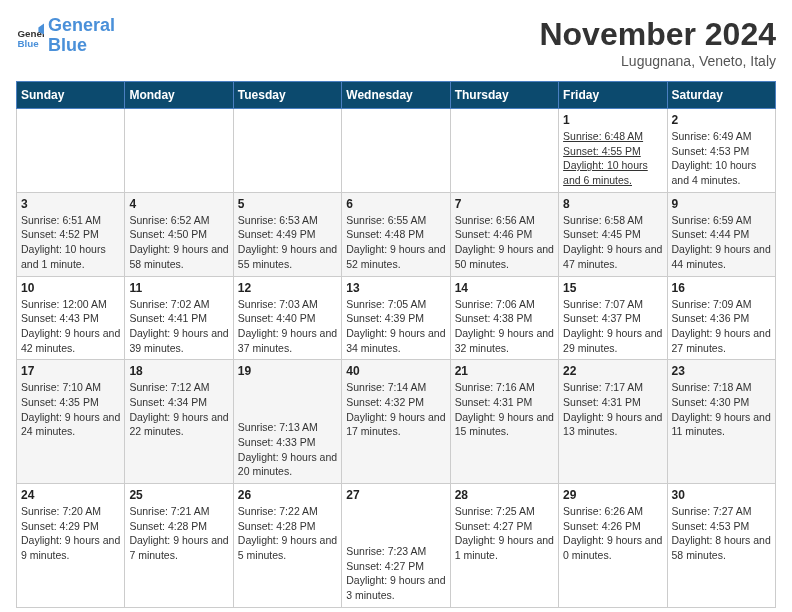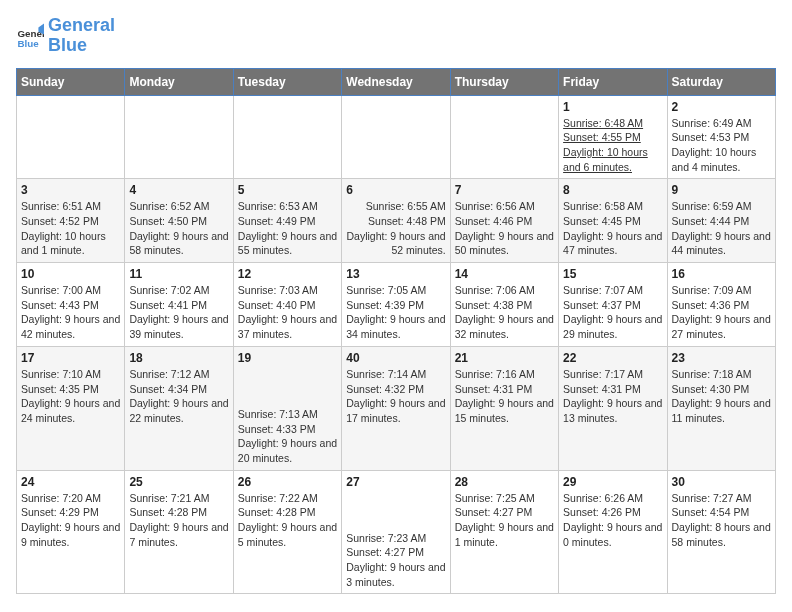--- a/index.html
+++ b/index.html
@@ -45,21 +45,21 @@
     .location {
       font-size: 14px;
       color: #555;
     }
     .calendar {
       width: 100%;
       border-collapse: collapse;
       font-size: 11px;
     }
     .calendar thead tr th {
-      background: #737373;
+      background: #0c4a6e;
       color: #fff;
       padding: 6px 4px;
       text-align: left;
       font-size: 12px;
       border: 1px solid #4a7fc1;
     }
     .calendar tbody tr td {
       border: 1px solid #ccc;
       vertical-align: top;
       padding: 4px;
@@ -95,20 +95,24 @@
       <text x="2" y="36" font-size="14" font-weight="bold" fill="#4a90d9">Blue</text>
       <polygon points="32,8 40,2 40,18 32,14" fill="#4a90d9"></polygon>
     </svg>
     <div>
       <div class="logo-text">
         <span>General</span><br>
         <span style="color:#4a90d9">Blue</span>
       </div>
     </div>
   </div>
+  <div class="title-area">
+    <div class="month-title">November 2024</div>
+    <div class="location">Lugugnana, Veneto, Italy</div>
+  </div>
 </div>
 
 <table class="calendar">
   <thead>
     <tr>
     <th>Sunday</th>
         <th>Monday</th>
         <th>Tuesday</th>
         <th>Wednesday</th>
         <th>Thursday</th>
@@ -150,21 +154,21 @@
 Daylight: 9 hours and 58 minutes.</div>
         </td>
         <td>
           <div class="day-number">5</div>
           <div class="day-info" style="white-space: pre-line;">Sunrise: 6:53 AM
 Sunset: 4:49 PM
 Daylight: 9 hours and 55 minutes.</div>
         </td>
         <td>
           <div class="day-number">6</div>
-          <div class="day-info" style="white-space: pre-line; text-align: right;">Sunrise: 6:55 AM
+          <div class="day-info" style="white-space: pre-line;">Sunrise: 6:55 AM
 Sunset: 4:48 PM
 Daylight: 9 hours and 52 minutes.</div>
         </td>
         <td>
           <div class="day-number">7</div>
           <div class="day-info" style="white-space: pre-line;">Sunrise: 6:56 AM
 Sunset: 4:46 PM
 Daylight: 9 hours and 50 minutes.</div>
         </td>
         <td>
@@ -176,21 +180,21 @@
         <td>
           <div class="day-number">9</div>
           <div class="day-info" style="white-space: pre-line;">Sunrise: 6:59 AM
 Sunset: 4:44 PM
 Daylight: 9 hours and 44 minutes.</div>
         </td>
       </tr>
       <tr>
         <td>
           <div class="day-number">10</div>
-          <div class="day-info" style="white-space: pre-line;">Sunrise: 7:00 AM
+          <div class="day-info" style="white-space: pre-line;">Sunrise: 12:00 AM
 Sunset: 4:43 PM
 Daylight: 9 hours and 42 minutes.</div>
         </td>
         <td>
           <div class="day-number">11</div>
           <div class="day-info" style="white-space: pre-line;">Sunrise: 7:02 AM
 Sunset: 4:41 PM
 Daylight: 9 hours and 39 minutes.</div>
         </td>
         <td>
@@ -301,18 +305,18 @@
         </td>
         <td>
           <div class="day-number">29</div>
           <div class="day-info" style="white-space: pre-line;">Sunrise: 6:26 AM
 Sunset: 4:26 PM
 Daylight: 9 hours and 0 minutes.</div>
         </td>
         <td>
           <div class="day-number">30</div>
           <div class="day-info" style="white-space: pre-line;">Sunrise: 7:27 AM
-Sunset: 4:54 PM
+Sunset: 4:53 PM
 Daylight: 8 hours and 58 minutes.</div>
         </td>
       </tr>
     </tbody>
 </table>
 
 </body></html>

